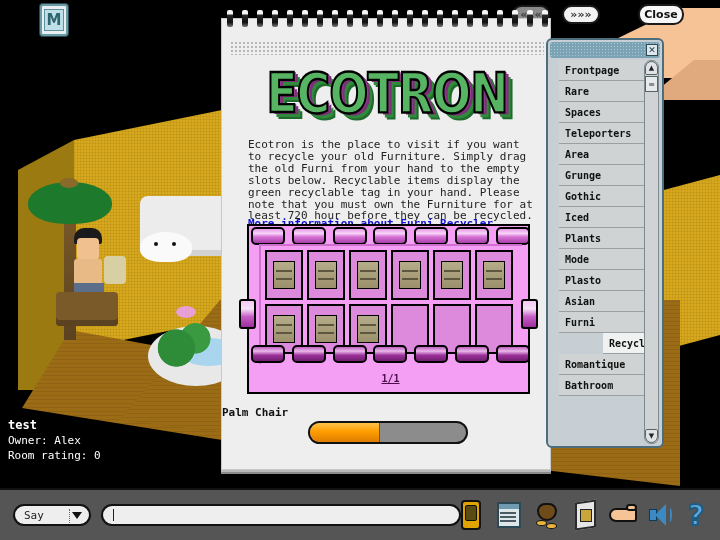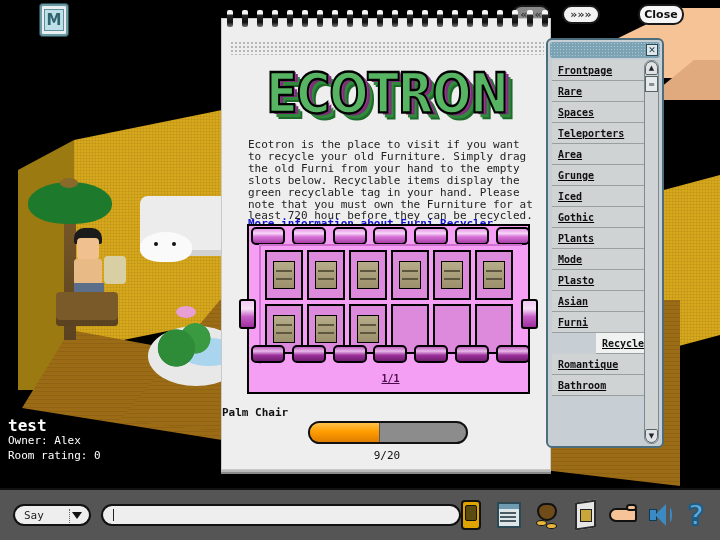--- a/index.html
+++ b/index.html
@@ -90,21 +90,21 @@
   }
 
   
   #room-info {
     position: absolute; left: 8px; top: 418px;
     color: #fff;
     font: 11px "DejaVu Sans Mono", monospace;
     line-height: 15px;
     text-shadow: 1px 1px 0 #000;
   }
-  #room-info .rname { font-weight: bold; font-size: 16px; }
+  #room-info .rname { font-weight: bold; font-size: 12px; }
 
   
   #ecotron {
     position: absolute; left: 221px; top: 18px;
     width: 330px; height: 452px;
     background: #eeeeee;
     border: 1px solid #c9c9c9;
     box-shadow: 0 2px 0 #b9b9b9, 0 4px 0 #8a8a8a;
   }
   #spiral {
@@ -267,24 +267,23 @@
   }
   #catalog-close {
     width: 12px; height: 12px;
     background: #dfe7ea;
     border: 1px solid #2c4a56;
     display:flex; align-items:center; justify-content:center;
     font: 9px "DejaVu Sans", sans-serif; color:#22424e;
     cursor: pointer;
   }
   #cat-list {
-    position: absolute; left: 4px; top: 20px;
+    position: absolute; left: 11px; top: 20px;
     width: 96px; height: 385px;
     overflow: hidden;
-    text-decoration: underline;
   }
   .cat-item {
     height: 21px;
     background: #cfd3d3;
     border-bottom: 1px solid #9aa0a0;
     display: flex; align-items: center;
     padding-left: 6px;
     font: bold 10px "DejaVu Sans Mono", monospace;
     color: #111;
     cursor: pointer;
@@ -505,36 +504,35 @@
           <div class="roller dark"></div>
           <div class="roller dark"></div>
         </div>
       <div id="page-indicator">1/1</div>
     </div>
 
     <div id="item-name">Palm Chair</div>
     <div id="progress-wrap">
       <div id="progress-fill" style="width: 45%;"></div>
     </div>
-    <div id="progress-label">9/20</div>
   </div>
 
   <div id="catalog">
     <div id="catalog-titlebar">
       <div id="catalog-close">✕</div>
     </div>
     <div id="cat-list">
         <div class="cat-item">Frontpage</div>
         <div class="cat-item">Rare</div>
         <div class="cat-item">Spaces</div>
         <div class="cat-item">Teleporters</div>
         <div class="cat-item">Area</div>
         <div class="cat-item">Grunge</div>
+        <div class="cat-item">Gothic</div>
         <div class="cat-item">Iced</div>
-        <div class="cat-item">Gothic</div>
         <div class="cat-item">Plants</div>
         <div class="cat-item">Mode</div>
         <div class="cat-item">Plasto</div>
         <div class="cat-item">Asian</div>
         <div class="cat-item">Furni</div>
         <div class="cat-item selected">Recycler</div>
         <div class="cat-item">Romantique</div>
         <div class="cat-item">Bathroom</div>
       </div>
     <div id="cat-scroll">

